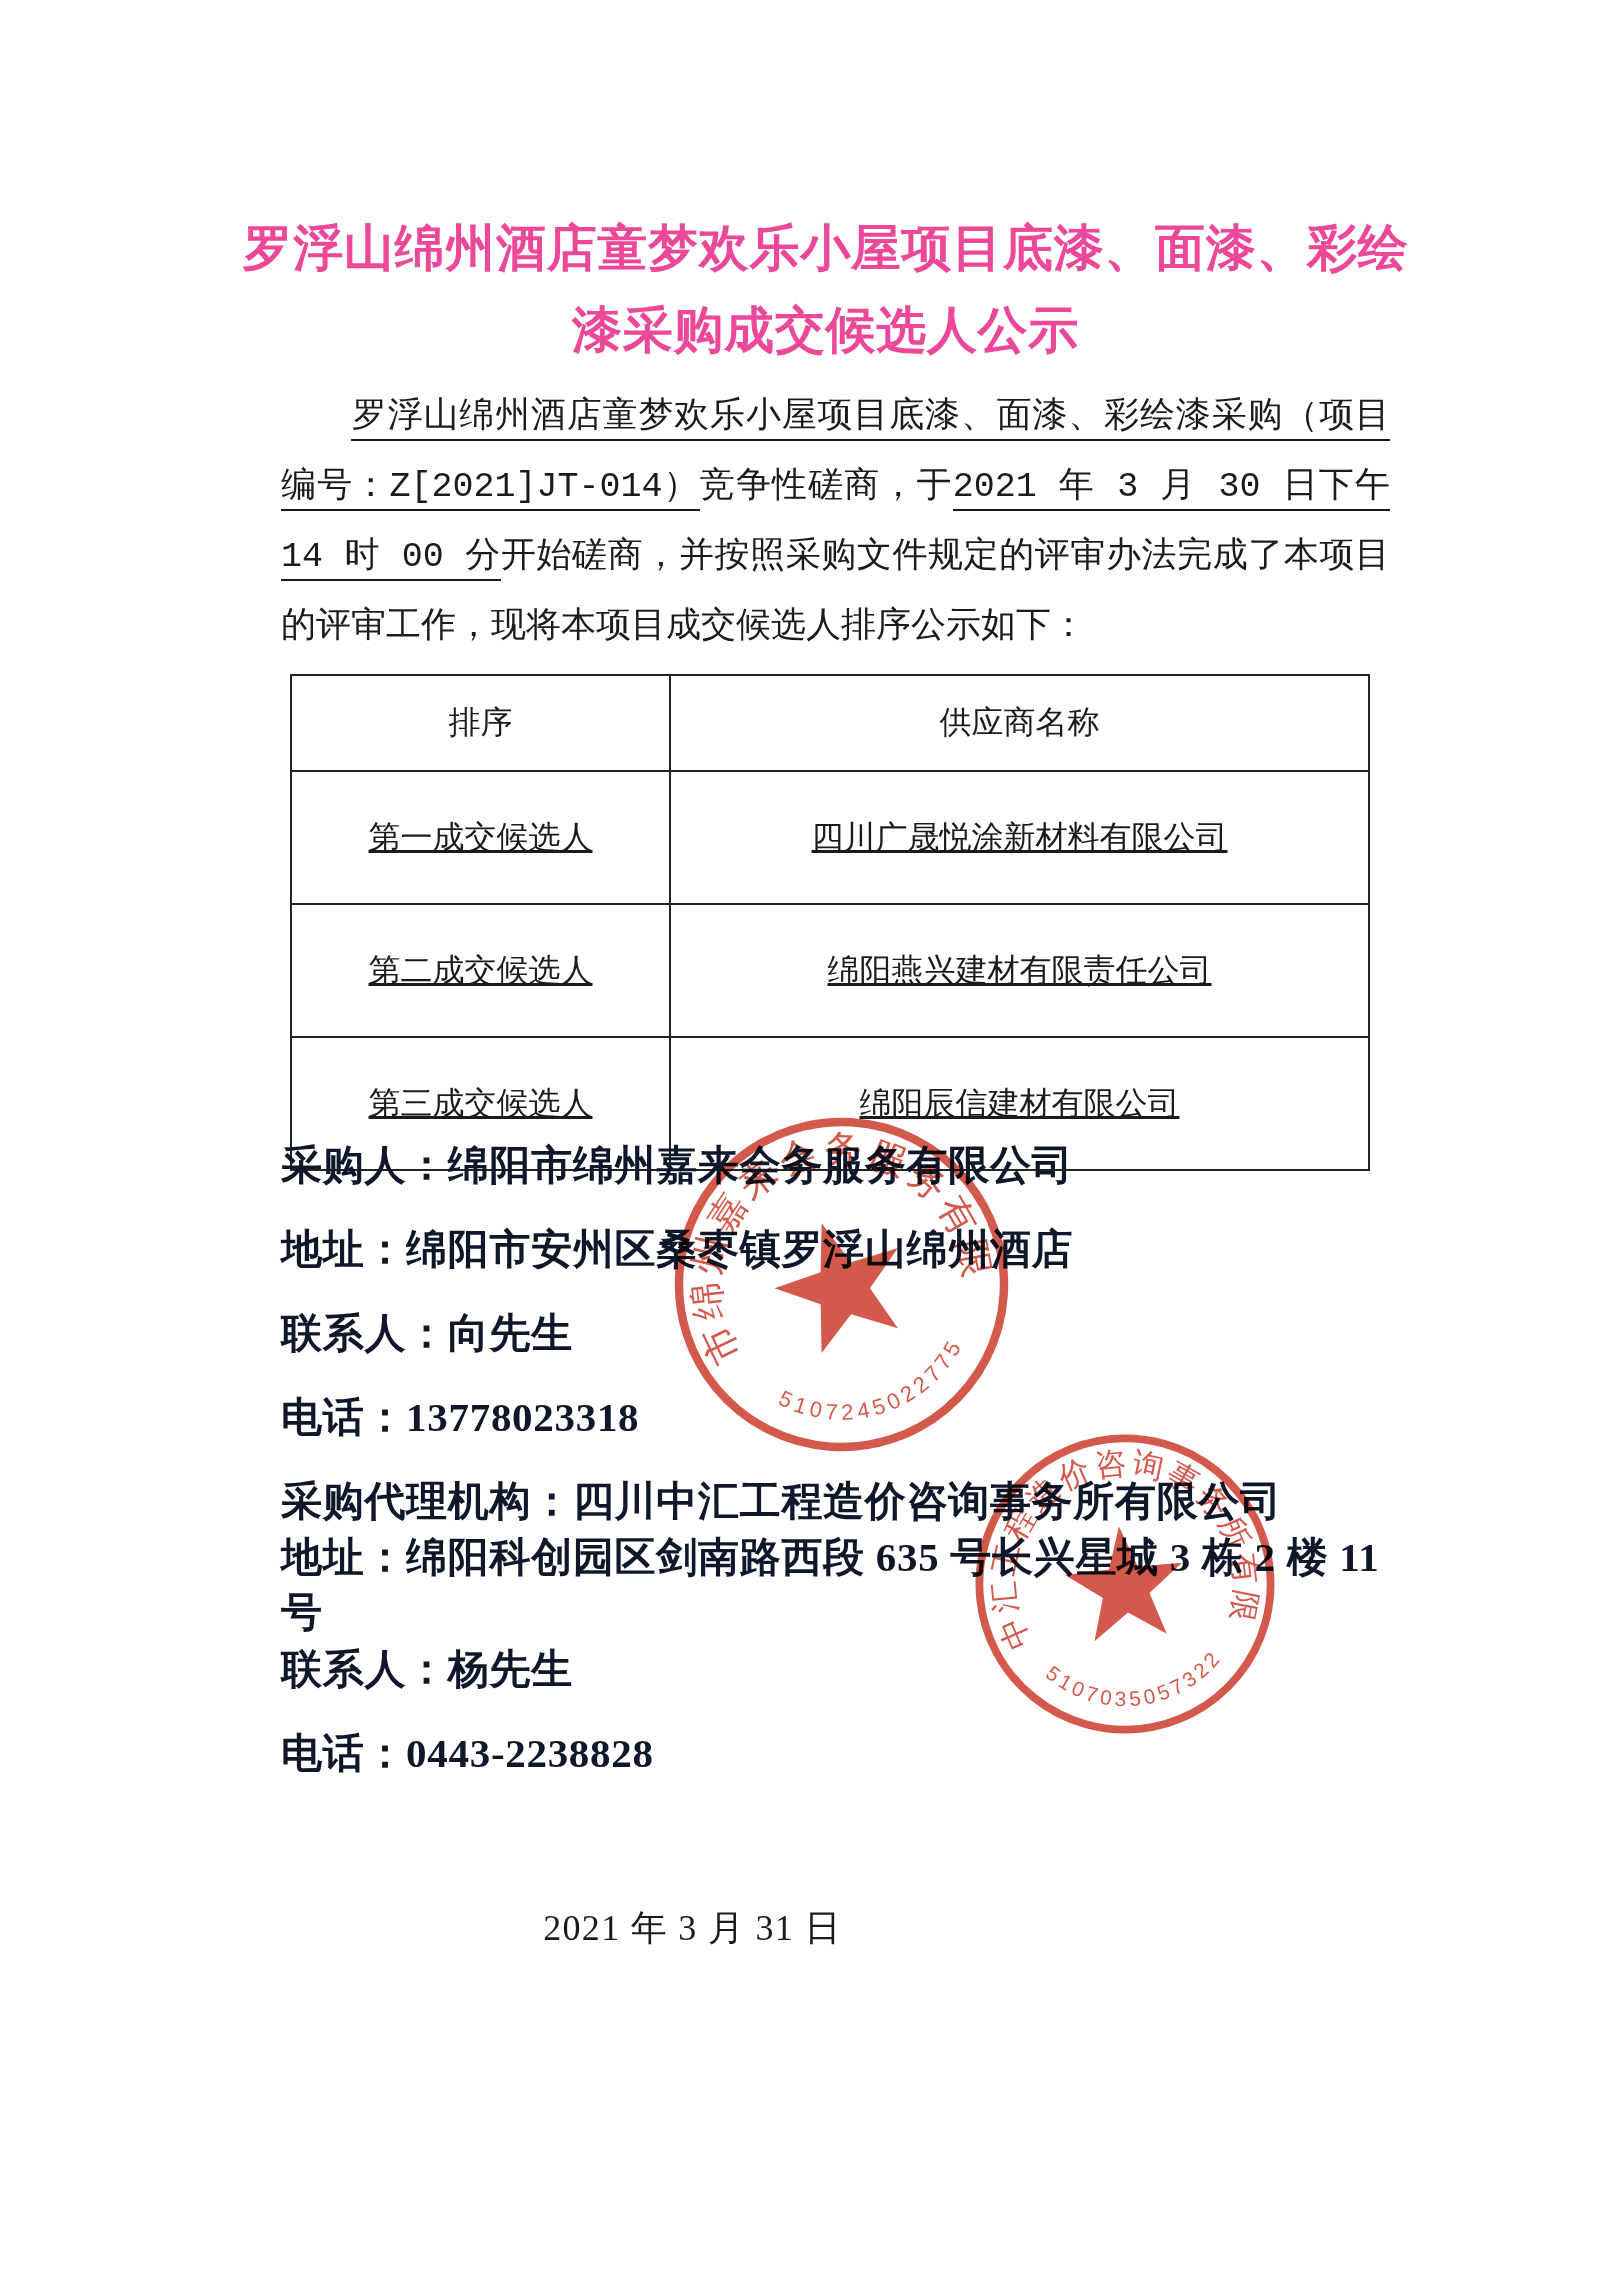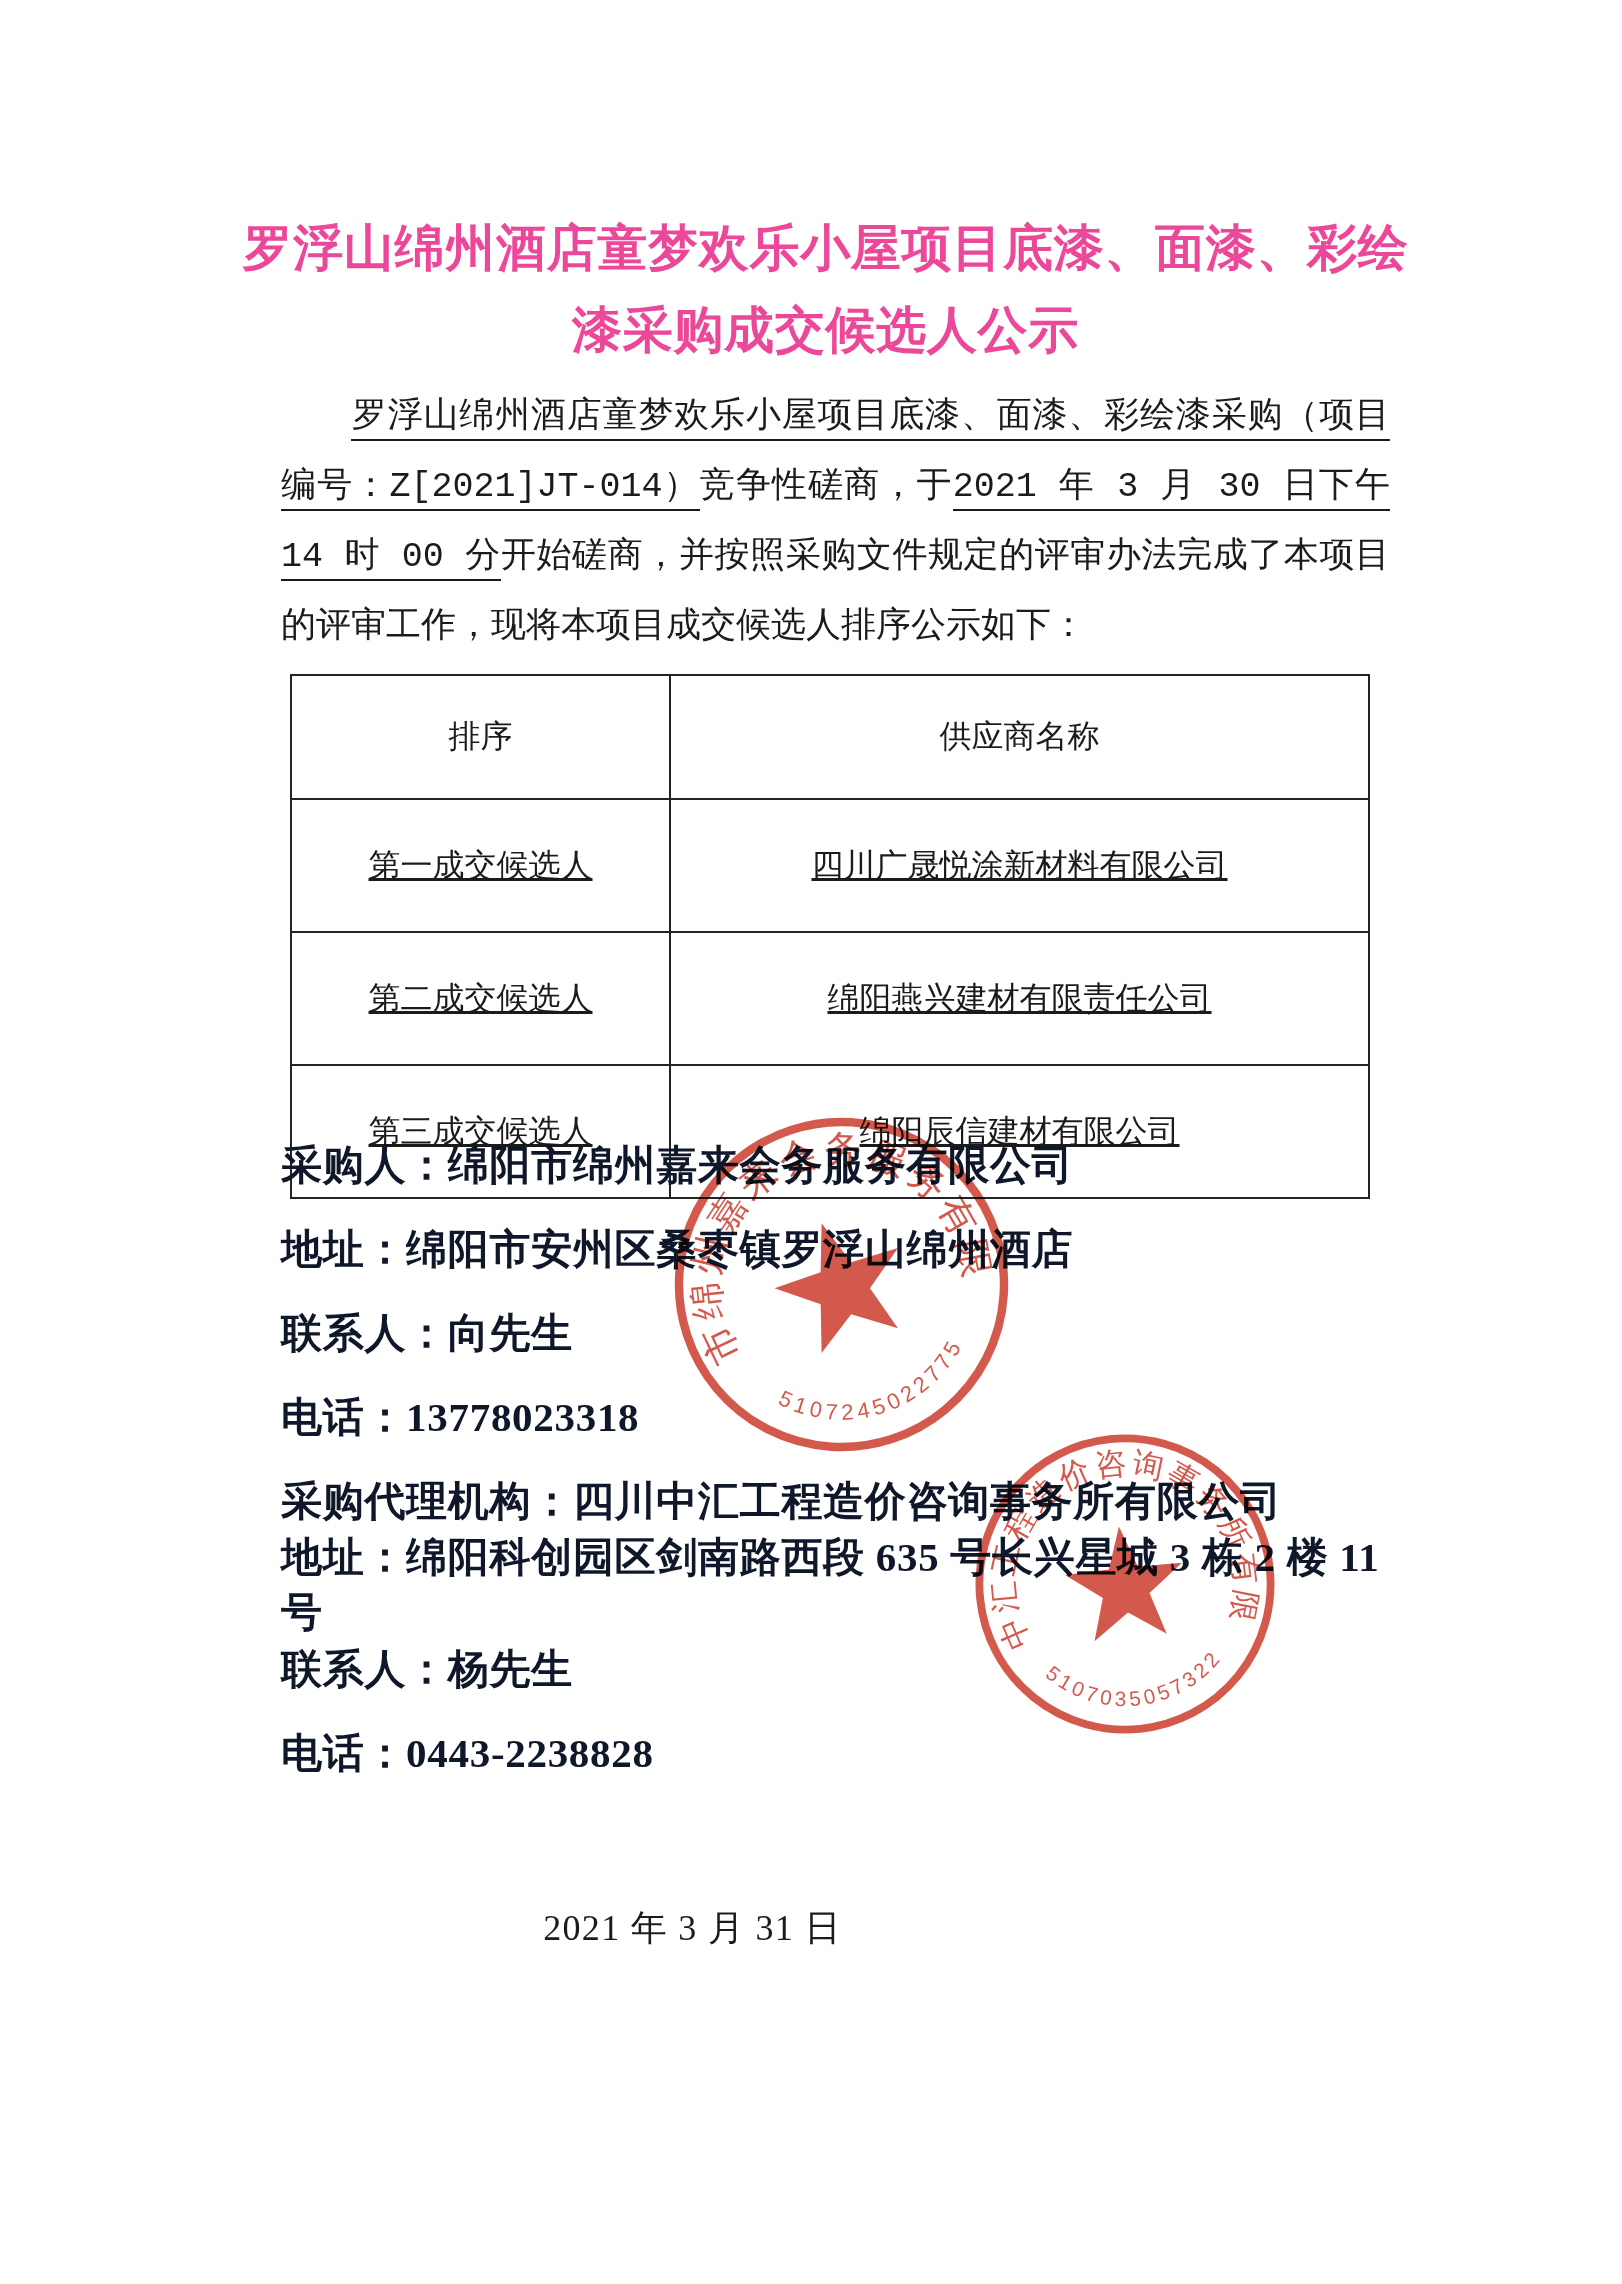--- a/index.html
+++ b/index.html
@@ -32,21 +32,21 @@
     border-collapse:collapse;table-layout:fixed;width:1074px;
   }
   .rank-table td,.rank-table th{
     border:2px solid #232323;
     text-align:center;vertical-align:middle;
     font-size:32px;font-weight:normal;color:#1b1b1b;
     padding:0;
   }
   .rank-table .col-rank{width:377px;}
   .rank-table .col-supplier{width:697px;}
-  .rank-table .hrow{height:124px;}
+  .rank-table .hrow{height:96px;}
   .rank-table .drow{height:133px;text-decoration:underline;}
   
   .info-block{position:absolute;top:1123px;left:281px;width:1144px;}
   .info-line{
     height:84px;display:flex;align-items:center;
     font-size:41px;color:#0f172a;letter-spacing:0.7px;font-weight:bold;
   }
   
   .doc-date{
     position:absolute;top:1904px;left:0;width:1385px;

